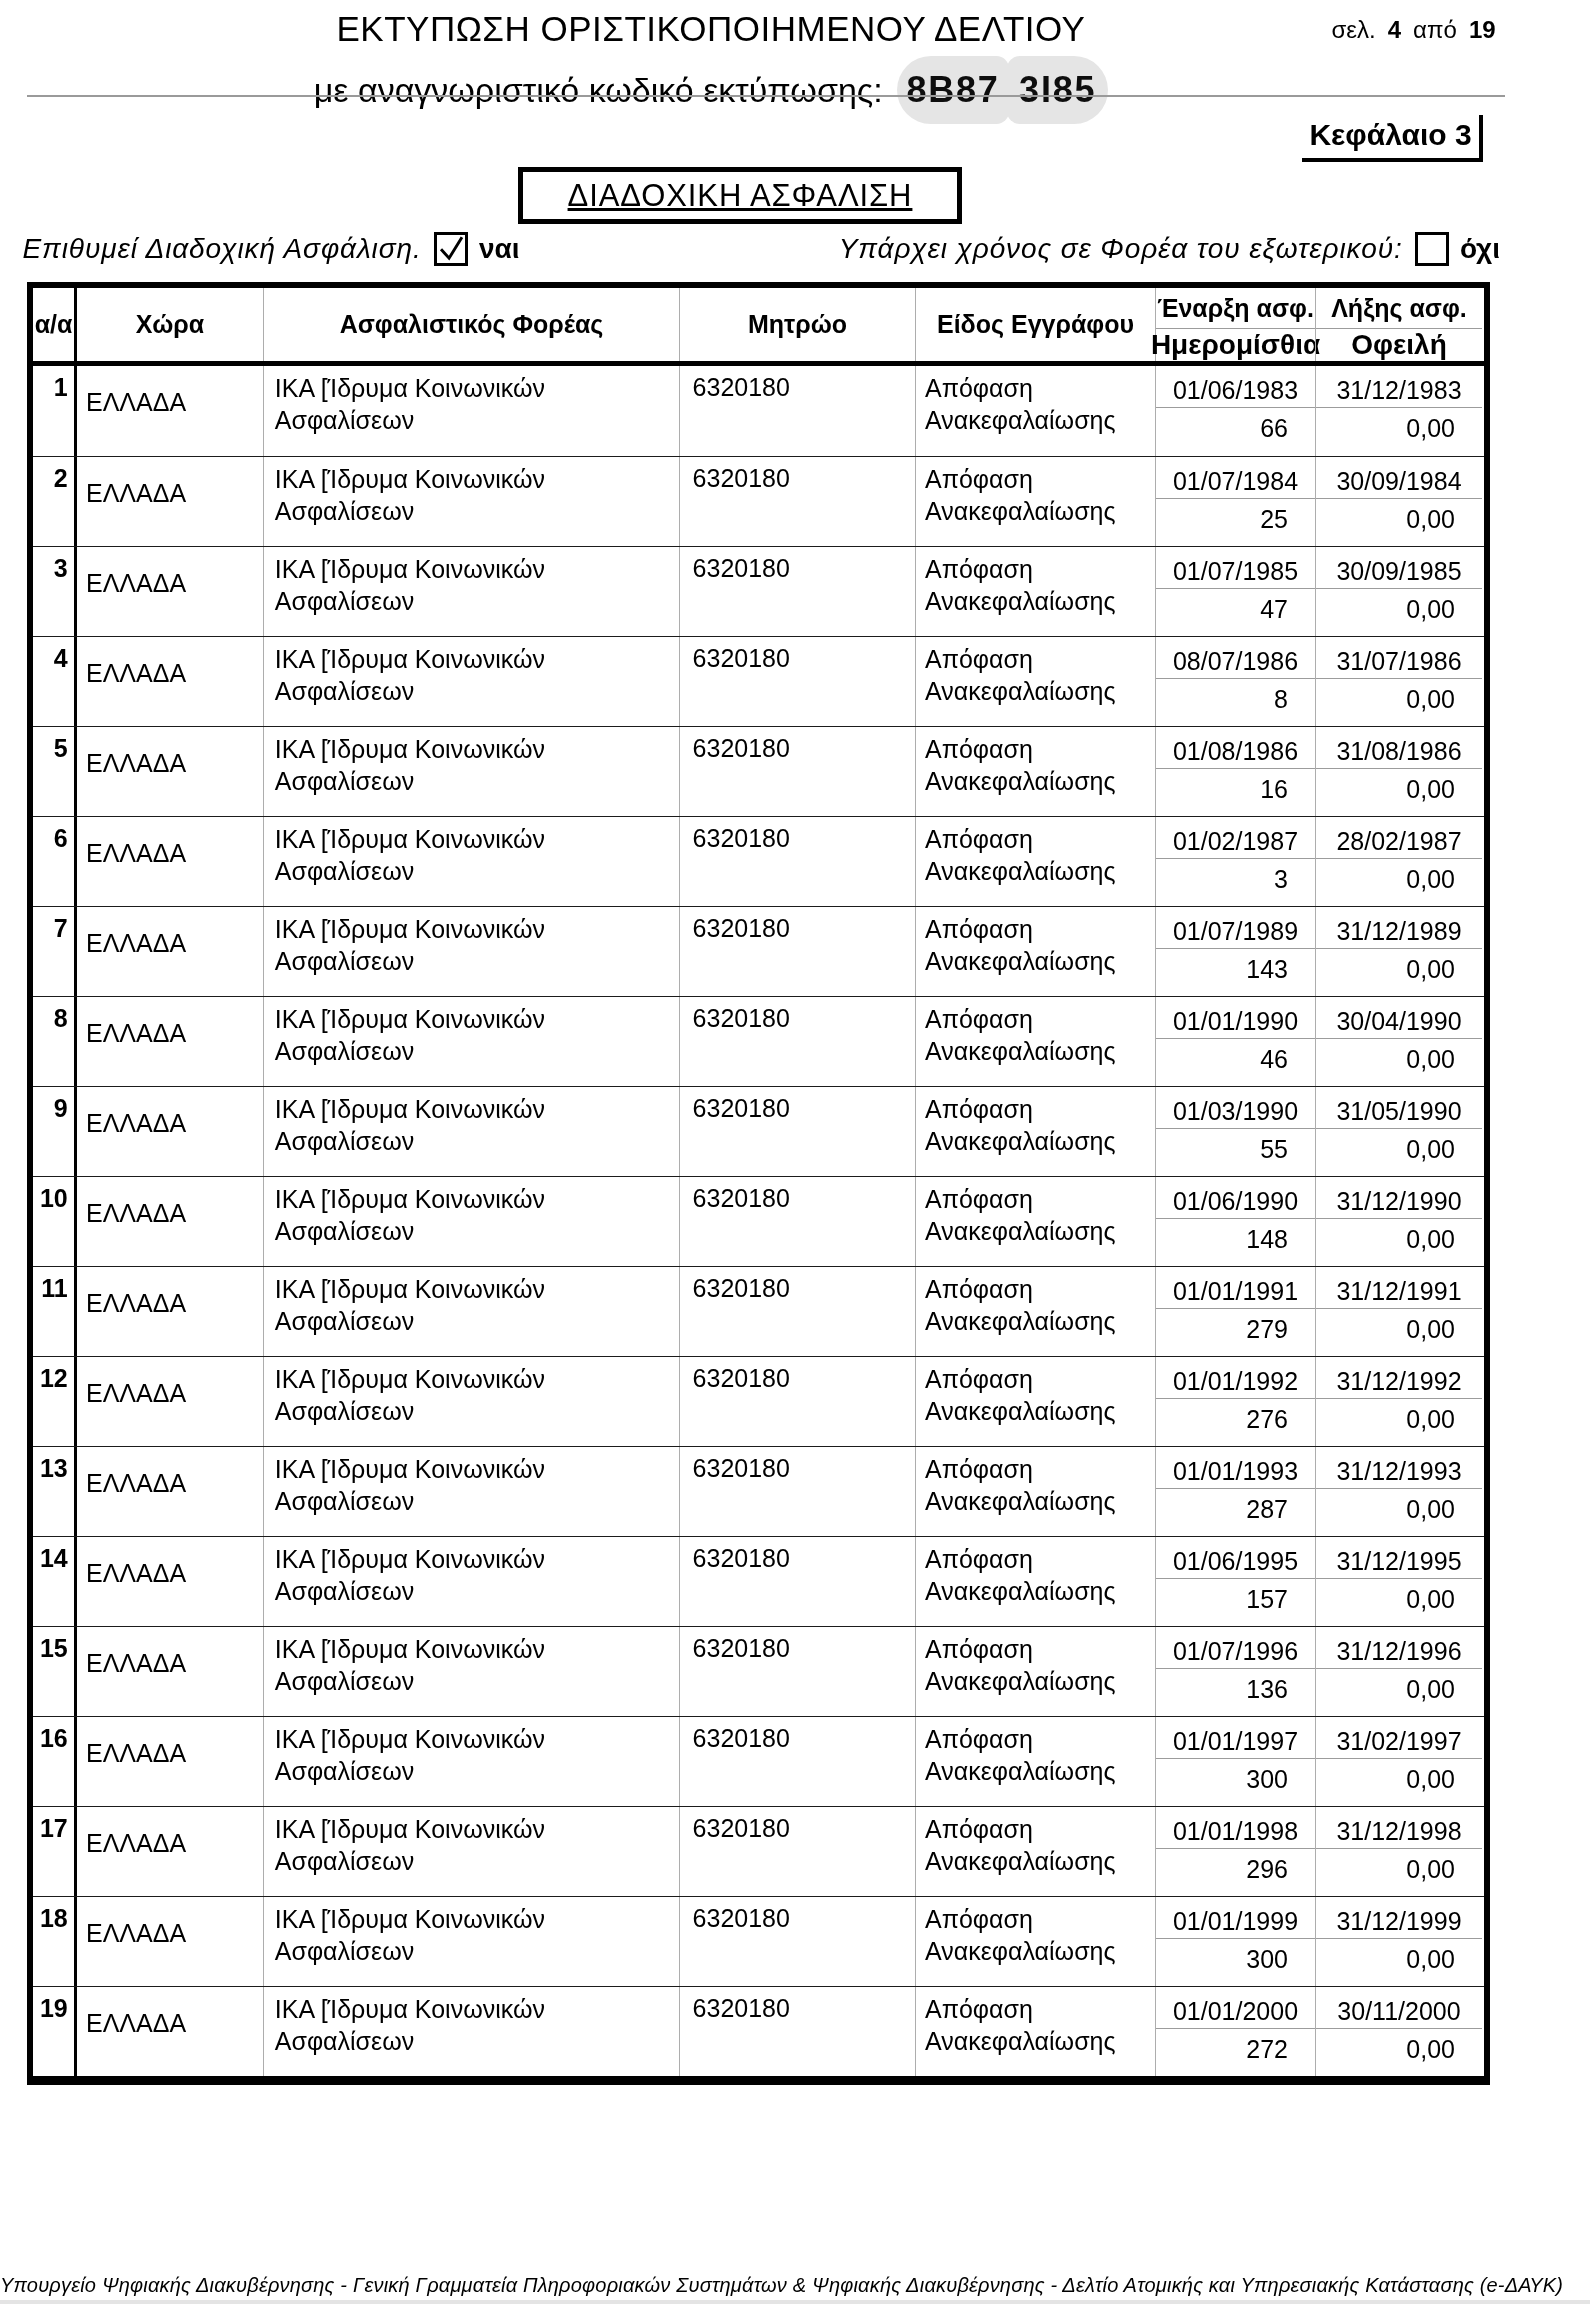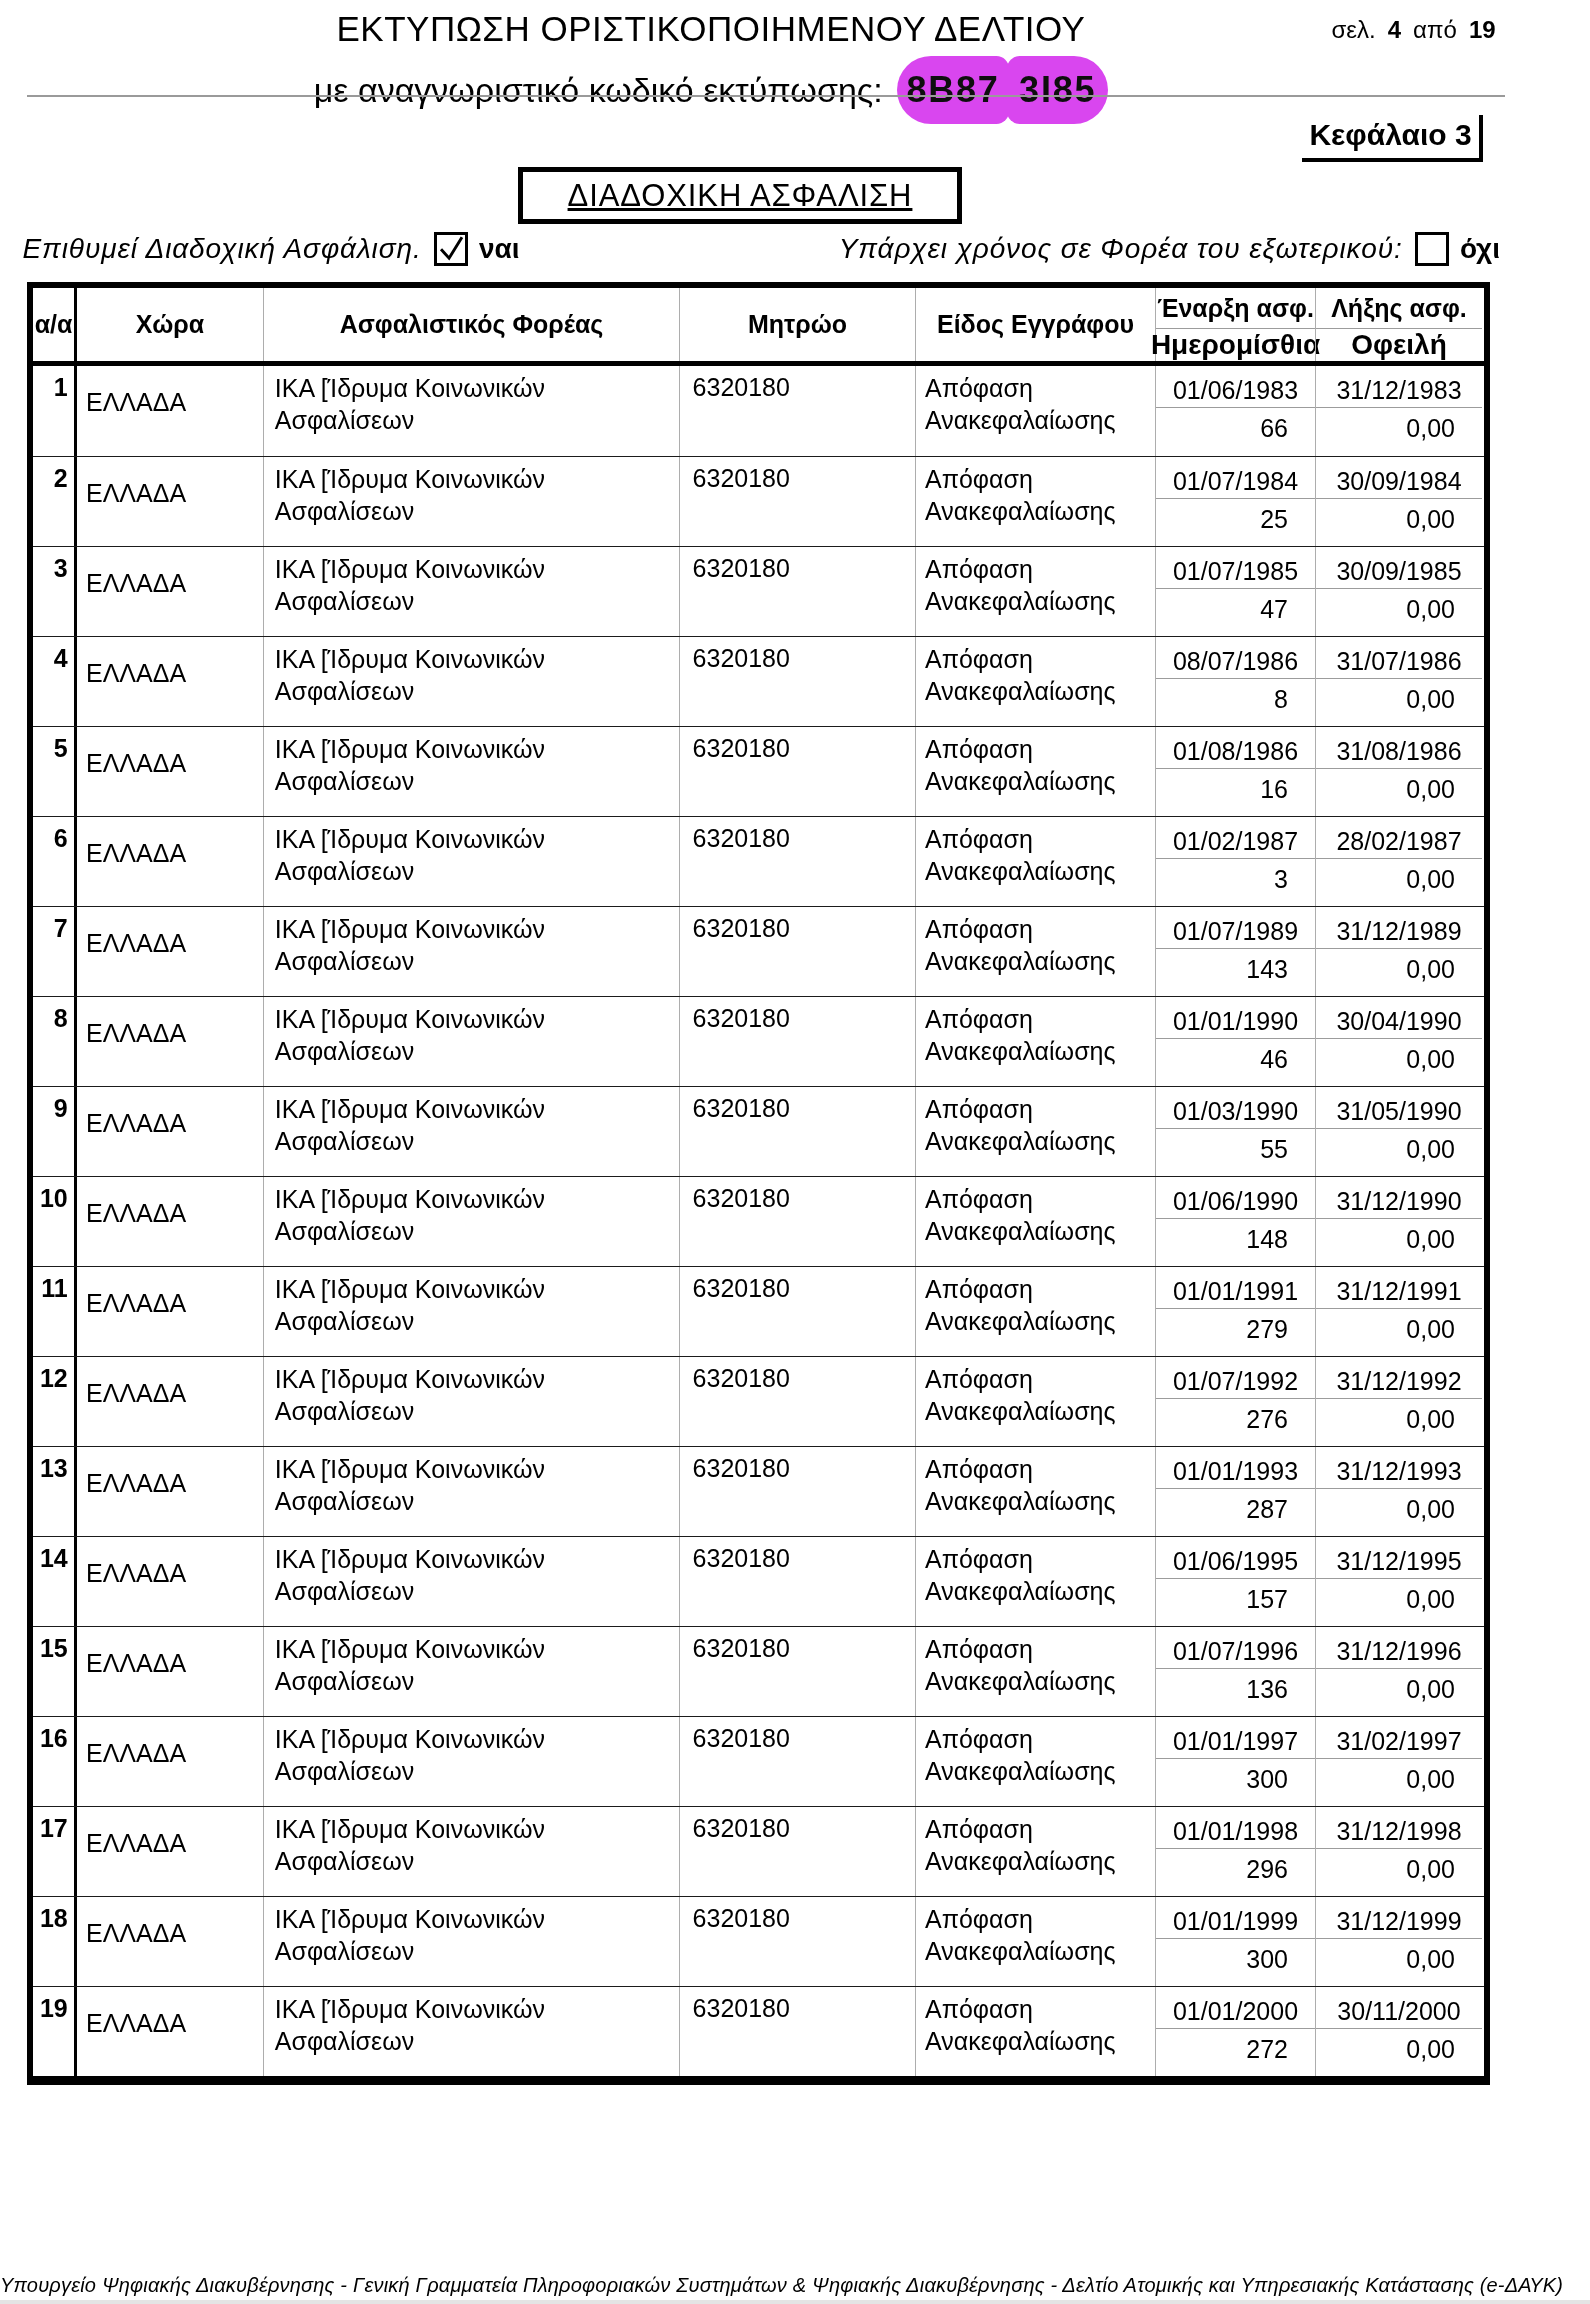--- a/index.html
+++ b/index.html
@@ -11,21 +11,21 @@
     color: #000;
     font-family: "Liberation Sans", "DejaVu Sans", sans-serif;
     overflow: hidden;
   }
   
   .title-block { position:absolute; left:0; top:9px; width:1422px; text-align:center; }
   .title-line1 { font-size:35px; letter-spacing:0.5px; white-space:nowrap; }
   .title-line2 { margin-top:7.2px; font-size:34px; white-space:nowrap; display:flex; align-items:center; justify-content:center; }
   .blob {
     display:inline-flex; align-items:center; justify-content:center;
-    height:68px; background:#d946ef; color:#0e0e0e;
+    height:68px; background:#e5e5e5; color:#0e0e0e;
     font-weight:bold; font-size:36px; letter-spacing:1.8px;
     vertical-align:middle;
   }
   .blob1 { width:112px; border-radius:34px 12.6px 12.6px 34px; margin-left:14.4px; }
   .blob2 { width:101px; border-radius:12.6px 34px 34px 12.6px; margin-left:-1.8px; }
   .page-info { position:absolute; top:16px; right:89px; font-size:24px; white-space:nowrap; }
   .page-info b { margin:0 5.4px; }
   .hrule { position:absolute; left:27px; top:95px; width:1478px; height:1.8px; background:#9a9a9a; }
   
   .chapter-box {
@@ -374,21 +374,21 @@
       <div class="c c-num">12</div>
       <div class="c c-country">ΕΛΛΑΔΑ</div>
       <div class="c c-agency">
             <div class="wrap">ΙΚΑ [Ίδρυμα Κοινωνικών Ασφαλίσεων</div>
           </div>
       <div class="c c-registry">6320180</div>
       <div class="c c-doc">
             <div class="wrap">Απόφαση Ανακεφαλαίωσης</div>
           </div>
       <div class="c c-date">
-        <div class="date">01/07/1992</div>
+        <div class="date">01/01/1992</div>
         <div class="numv">276</div>
       </div>
       <div class="c c-date">
         <div class="date">31/12/1992</div>
         <div class="numv">0,00</div>
       </div>
     </div>
 
     <div class="trow grid7">
       <div class="c c-num">13</div>

